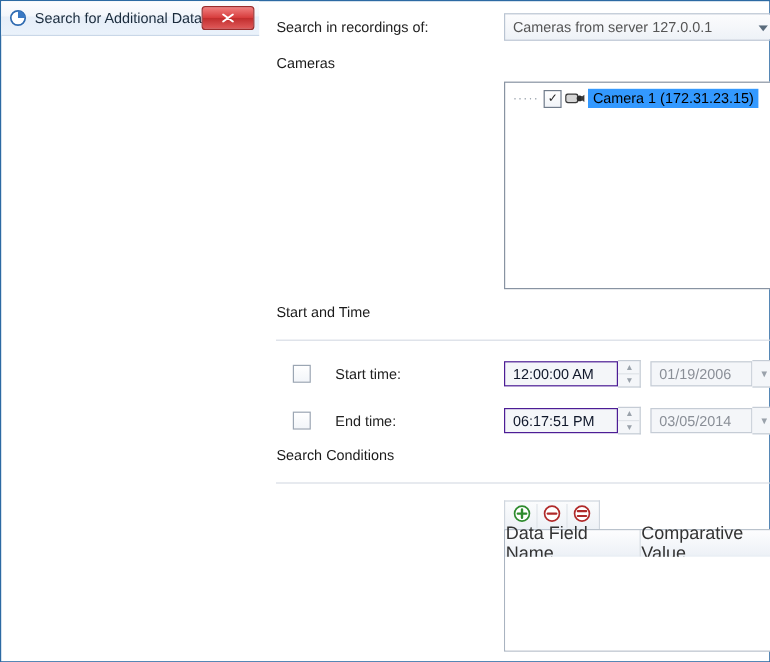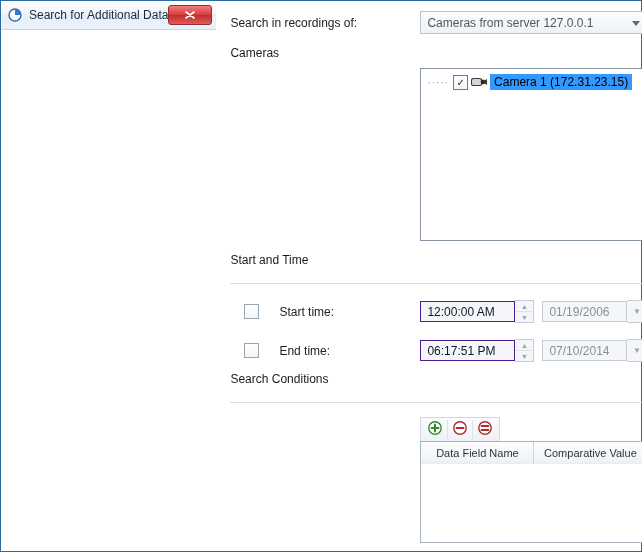--- a/index.html
+++ b/index.html
@@ -30,21 +30,21 @@
   .spinner div{flex:1;display:flex;align-items:center;justify-content:center;color:#9aa2ab;font-size:7px}
   .spinner div:first-child{border-bottom:1px solid #dfe3e8}
   .date-input{width:85px;height:21px;border:1px solid #c5ccd5;background:#f4f6f9;color:#8a8f97;display:flex;align-items:center;padding:0 6px;margin-left:8px;box-sizing:border-box}
   .date-btn{width:19px;height:21px;border:1px solid #c5ccd5;border-left:none;background:#f4f6f9;display:flex;align-items:center;justify-content:center;color:#9aa2ab;font-size:8px}
   .conditions-wrap{margin-left:190px;display:flex;flex-direction:column}
   .toolbar{display:flex;align-items:center;height:24px;border:1px solid #cfd6de;border-bottom:none;background:linear-gradient(to bottom,#fbfcfd,#edf1f6);padding:0 2px;gap:0;width:80px;box-sizing:border-box}
   .tool-btn{width:24px;height:20px;display:flex;align-items:center;justify-content:center;cursor:pointer;border-right:1px solid #dfe4ea}
   .tool-btn:last-child{border-right:none}
   .table{border:1px solid #a9b3c0;height:100px;background:#fff;display:flex;flex-direction:column}
   .thead{display:flex;height:22px;flex:0 0 auto}
-  .th{flex:1;border-right:1px solid #cfd6de;background:linear-gradient(to bottom,#fdfdfe,#eef2f7 90%,#e6ecf3);display:flex;align-items:center;justify-content:center;color:#333;font-size:11px}
+  .th{flex:1;border-right:1px solid #cfd6de;background:linear-gradient(to bottom,#fdfdfe,#eef2f7 90%,#e6ecf3);display:flex;align-items:center;justify-content:center;color:#333;font-size:15px}
   .th:last-child{border-right:none}
   .tbody{flex:1;background:#fff}
 </style>
 </head>
 <body>
 
 <div class="window">
 
   <div class="titlebar">
     <span class="title-icon">
@@ -113,21 +113,21 @@
     <div class="sub-row">
       <div class="chk-wrap">
         <span class="chk"></span>
         <span>End time:</span>
       </div>
       <div class="time-input">06:17:51 PM</div>
       <div class="spinner">
           <div>▲</div>
           <div>▼</div>
         </div>
-      <div class="date-input">07/10/2014</div>
+      <div class="date-input">03/05/2014</div>
       <div class="date-btn">▼</div>
     </div>
 
     <div class="group-label" style="margin-top:2px">Search Conditions</div>
     <fieldset class="hr-group"></fieldset>
 
     <div class="conditions-wrap" style="margin-top:6px">
       <div class="toolbar">
         <div class="tool-btn">
           <span>

